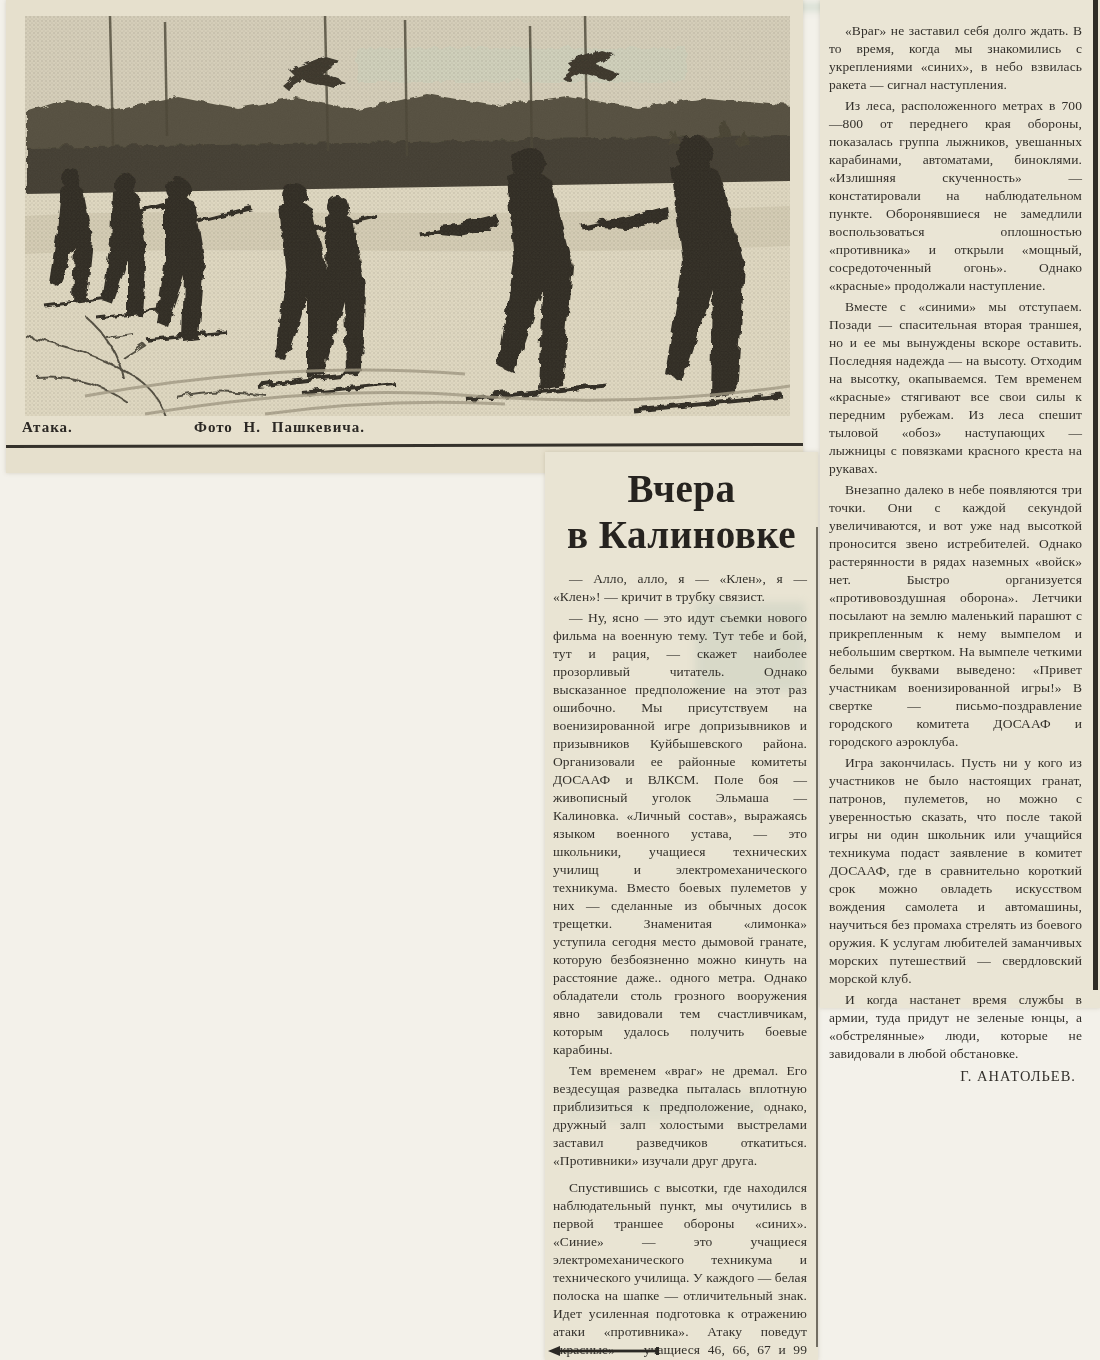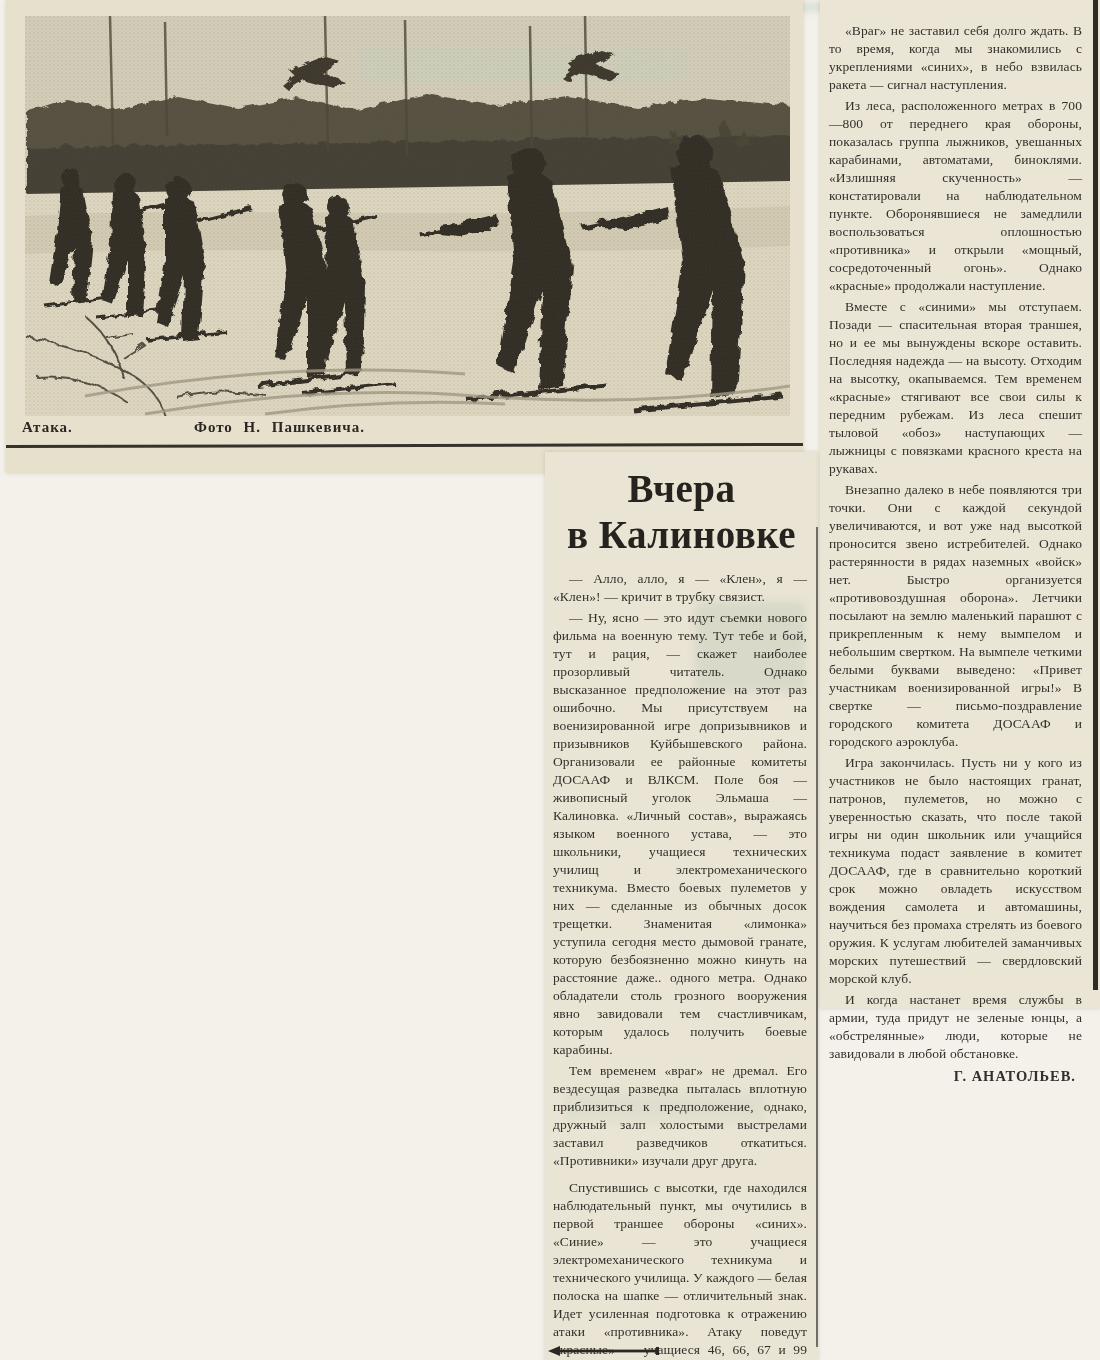--- a/index.html
+++ b/index.html
@@ -27,21 +27,21 @@
   #col-rule{position:absolute;left:816px;top:527px;width:2px;height:820px;background:#4a453c;opacity:.75;}
   #right-edge-bar{position:absolute;left:273px;top:0;width:5px;height:990px;background:#2f2c26;}
   .headline{margin:14px 6px 6px 6px;text-align:center;font-weight:700;color:#26231f;
     font-size:39px;line-height:46px;letter-spacing:0.5px;}
   .col{position:absolute;text-align:justify;font-size:13.5px;line-height:18px;
     color:#33302b;letter-spacing:0.1px;}
   .col p{margin:0 0 3px 0;text-indent:16px;hyphens:auto;}
   .col p.gap{margin-top:9px;}
   #middle-text{left:8px;top:118px;width:254px;}
   #right-text{left:9px;top:22px;width:253px;}
-  #byline{text-align:right;font-weight:700;letter-spacing:1px;font-size:14.5px;
+  #byline{text-align:right;font-weight:400;letter-spacing:1px;font-size:14.5px;
     margin-top:4px;padding-right:6px;text-indent:0;}
   
   #bottom-arrow{position:absolute;left:3px;top:893px;width:120px;height:12px;}
 </style>
 </head>
 <body>
 
 <div class="ghost" style="left:430px;top:2px;width:400px;height:10px;"></div>
 
 <div id="photo-clip" class="paper">

